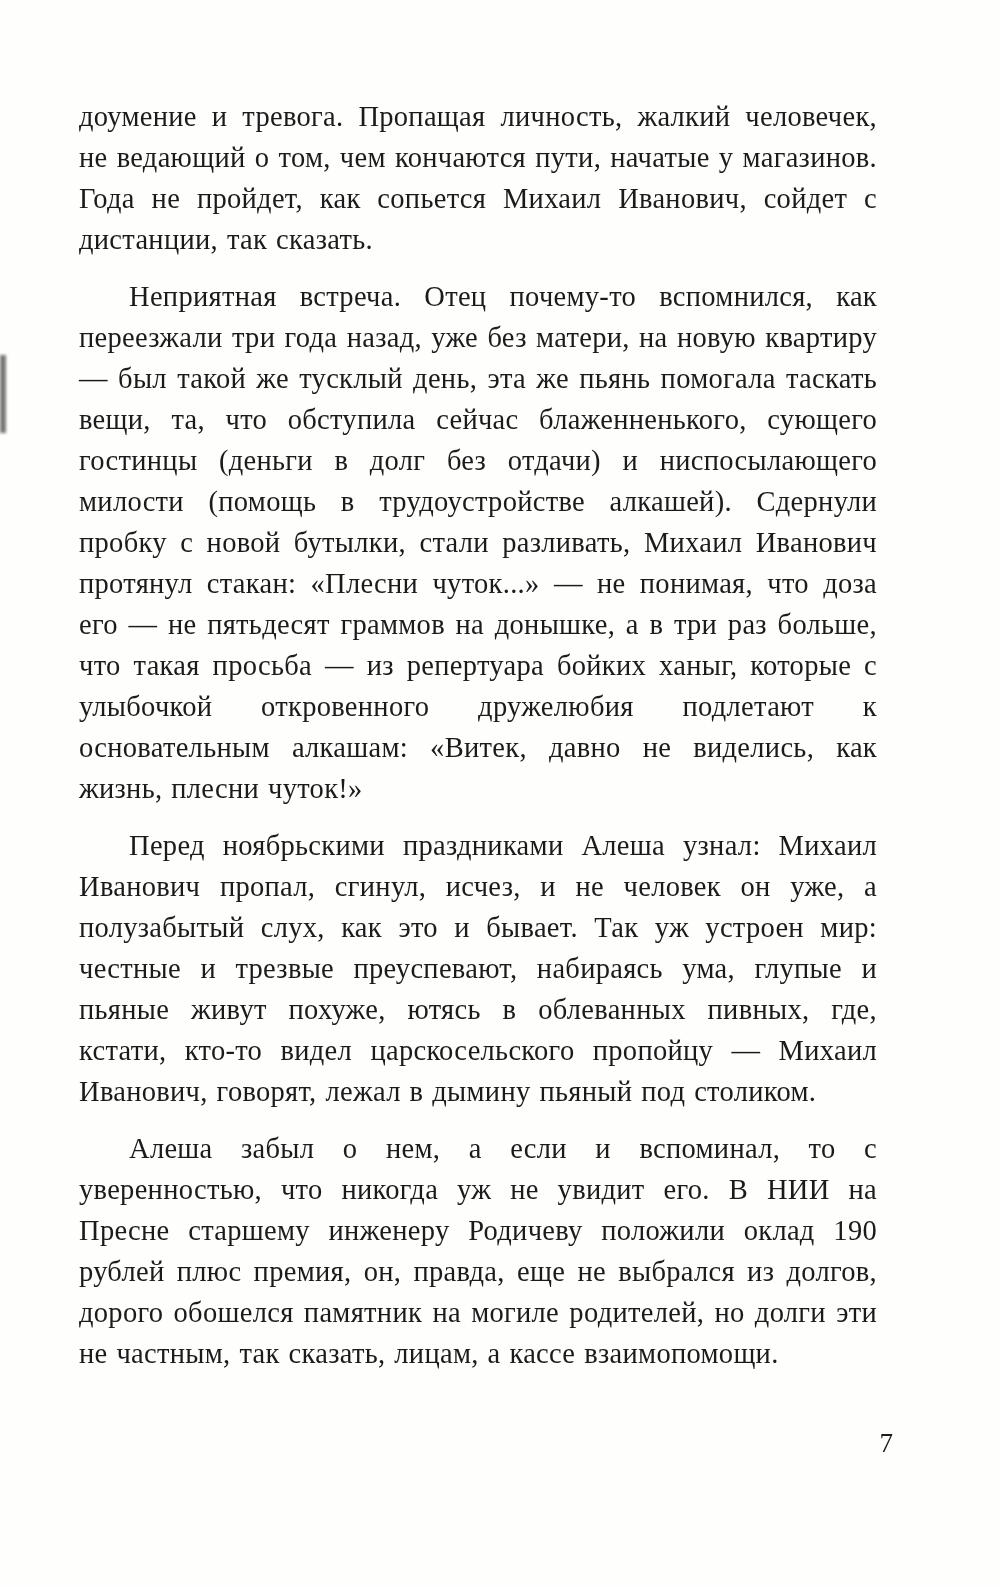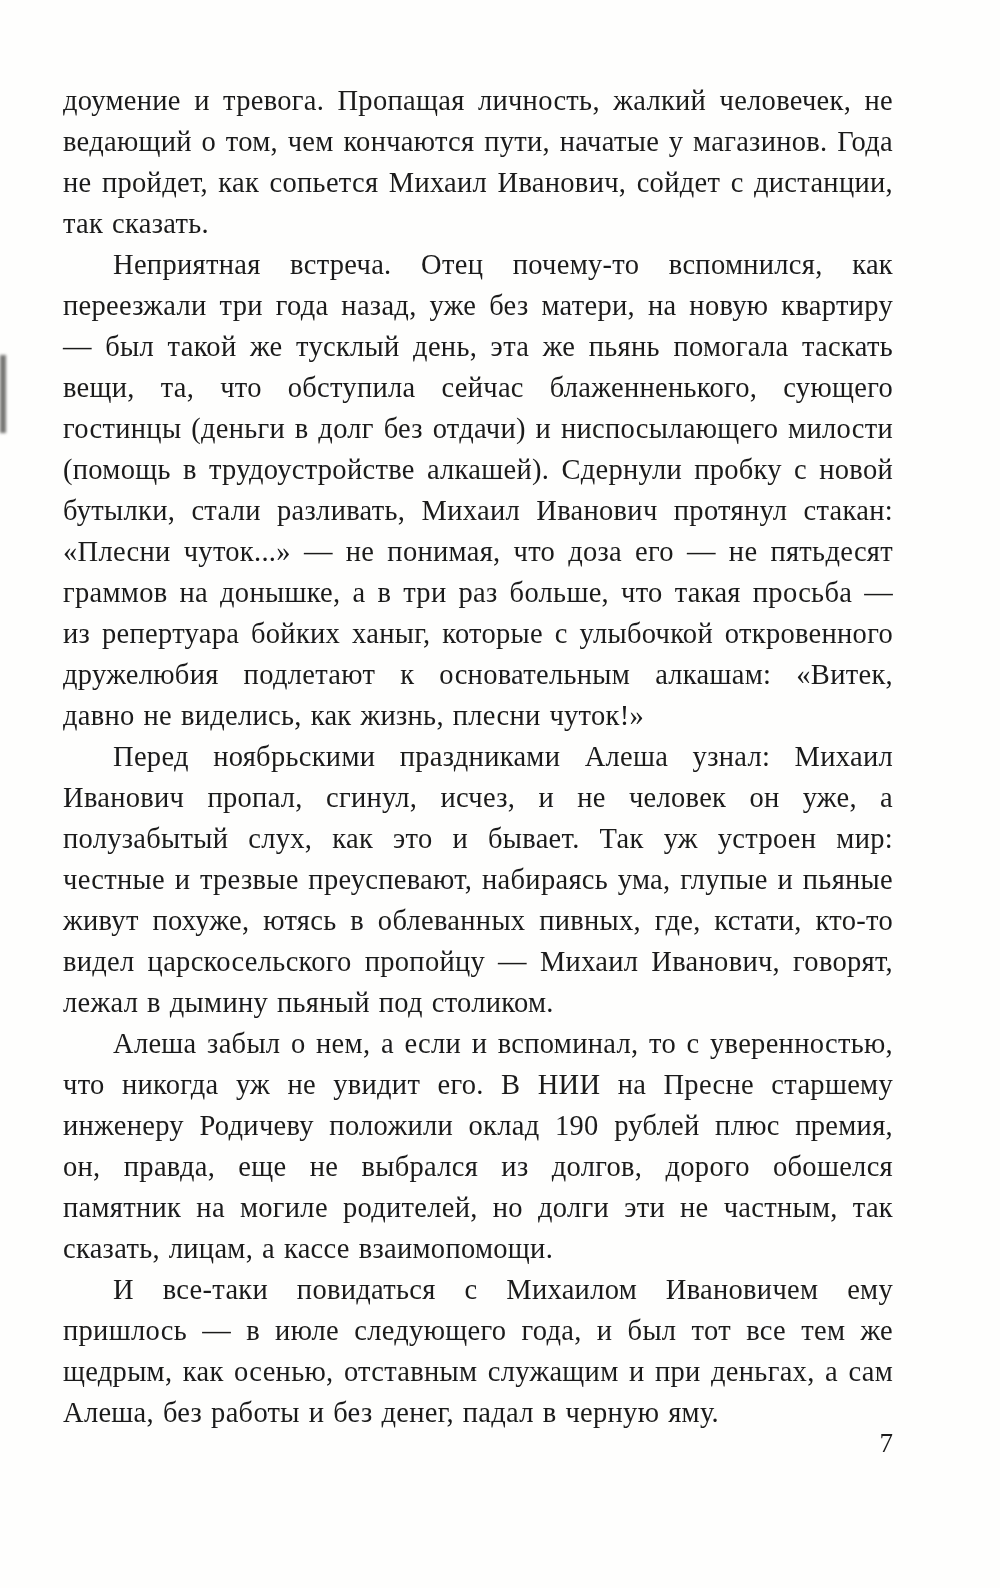--- a/index.html
+++ b/index.html
@@ -25,21 +25,21 @@
     left: 63px;
     top: 80px;
     width: 830px;
     font-size: 28.5px;
     line-height: 41px;
     text-align: justify;
     letter-spacing: 0.3px;
     word-spacing: 1.5px;
   }
   .text-block p {
-    margin: 0;
+    margin: 16px;
     padding: 0;
     text-indent: 0;
   }
   .text-block p.indent {
     text-indent: 50px;
   }
   .page-number {
     position: absolute;
     top: 1430px;
     right: 107px;
@@ -63,17 +63,16 @@
 <body>
 
 <div class="page">
   <div class="scan-artifact"></div>
 
   <div class="text-block">
     <p>доумение и тревога. Пропащая личность, жалкий человечек, не ведающий о том, чем кончаются пути, начатые у магазинов. Года не пройдет, как сопьется Михаил Иванович, сойдет с дистанции, так сказать.</p>
     <p class="indent">Неприятная встреча. Отец почему-то вспомнился, как переезжали три года назад, уже без матери, на новую квартиру — был такой же тусклый день, эта же пьянь помогала таскать вещи, та, что обступила сейчас блаженненького, сующего гостинцы (деньги в долг без отдачи) и ниспосылающего милости (помощь в трудоустройстве алкашей). Сдернули пробку с новой бутылки, стали разливать, Михаил Иванович протянул стакан: «Плесни чуток...» — не понимая, что доза его — не пятьдесят граммов на донышке, а в три раз больше, что такая просьба — из репертуара бойких ханыг, которые с улыбочкой откровенного дружелюбия подлетают к основательным алкашам: «Витек, давно не виделись, как жизнь, плесни чуток!»</p>
     <p class="indent">Перед ноябрьскими праздниками Алеша узнал: Михаил Иванович пропал, сгинул, исчез, и не человек он уже, а полузабытый слух, как это и бывает. Так уж устроен мир: честные и трезвые преуспевают, набираясь ума, глупые и пьяные живут похуже, ютясь в облеванных пивных, где, кстати, кто-то видел царскосельского пропойцу — Михаил Иванович, говорят, лежал в дымину пьяный под столиком.</p>
     <p class="indent">Алеша забыл о нем, а если и вспоминал, то с уверенностью, что никогда уж не увидит его. В НИИ на Пресне старшему инженеру Родичеву положили оклад 190 рублей плюс премия, он, правда, еще не выбрался из долгов, дорого обошелся памятник на могиле родителей, но долги эти не частным, так сказать, лицам, а кассе взаимопомощи.</p>
-    <p class="indent">И все-таки повидаться с Михаилом Ивановичем ему пришлось — в июле следующего года, и был тот все тем же щедрым, как осенью, отставным служащим и при деньгах, а сам Алеша, без работы и без денег, падал в черную яму.</p>
   </div>
 
   <div class="page-number">7</div>
 </div>
 
 </body></html>

